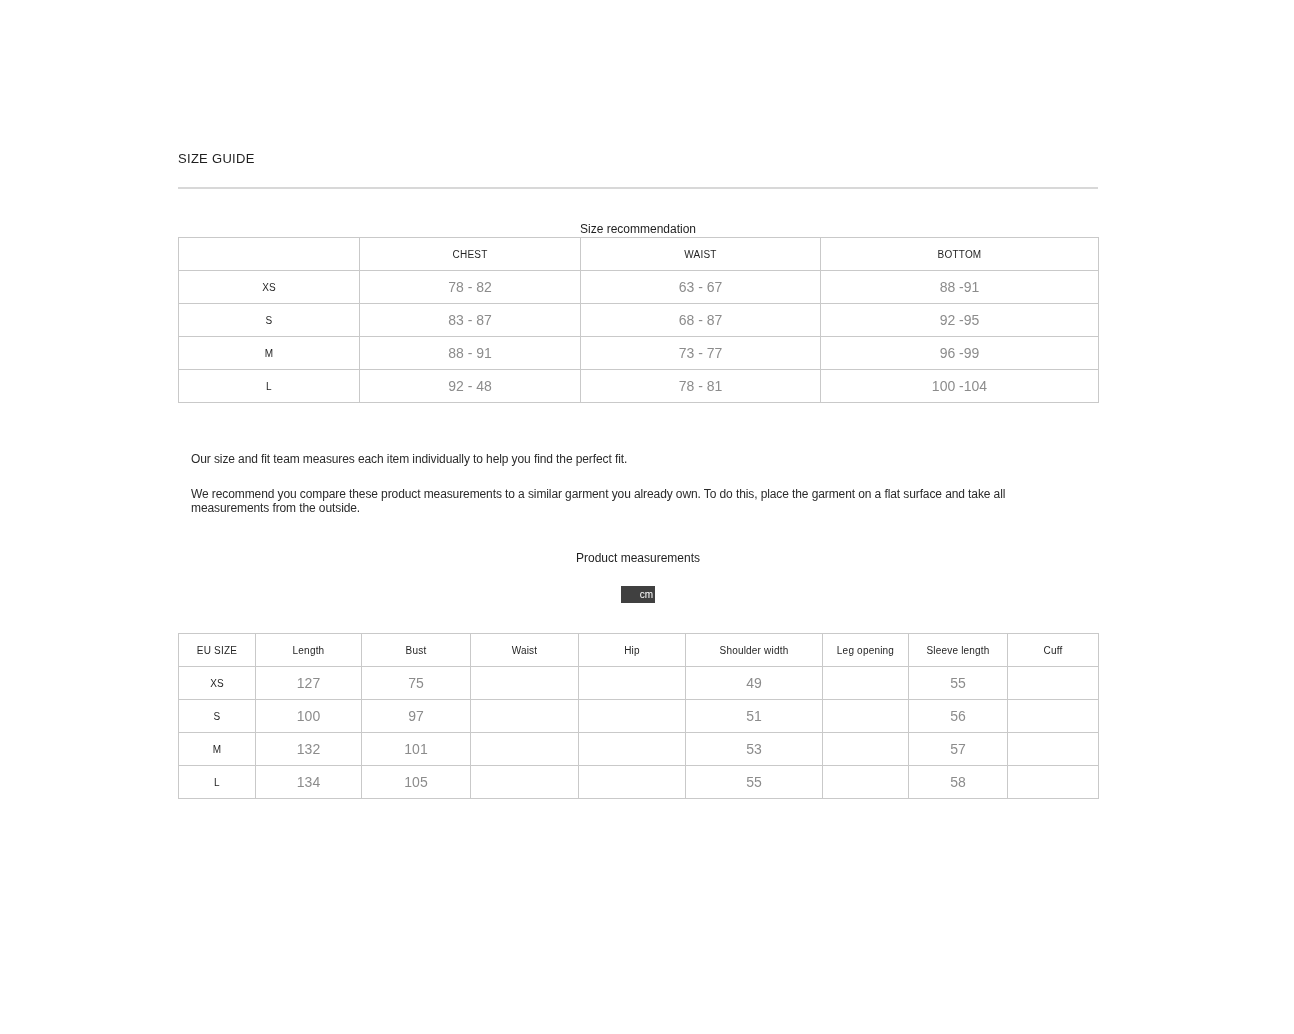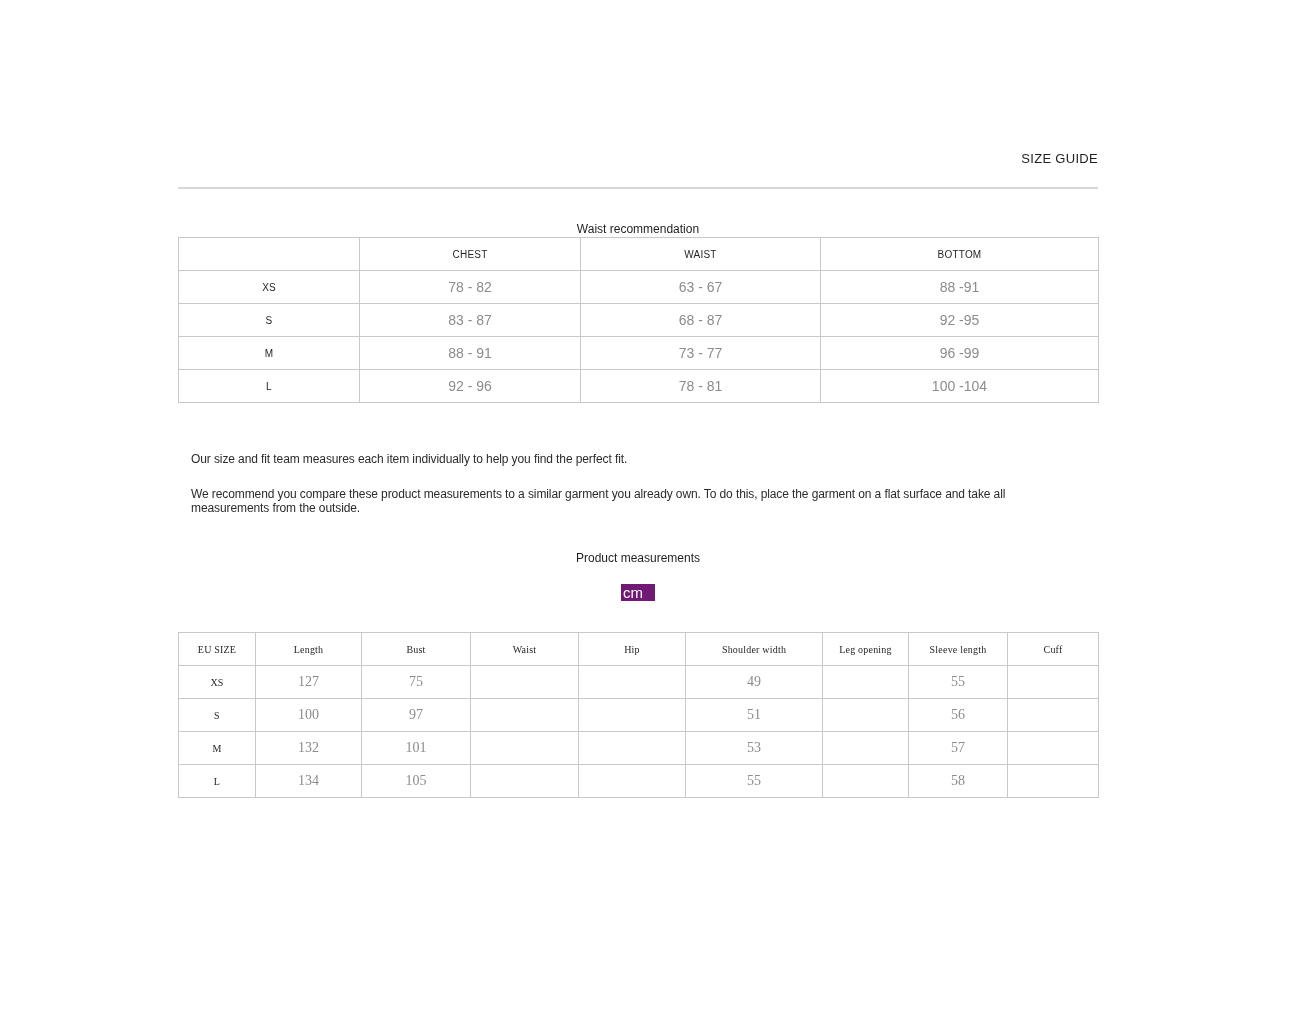--- a/index.html
+++ b/index.html
@@ -13,21 +13,21 @@
     overflow: hidden;
     font-family: "Liberation Sans", "DejaVu Sans", sans-serif;
     color: #2e2e2e;
   }
   .content {
     width: 920px;
     margin-left: 178px;
   }
   .page-title {
     margin: 151px 0 0 0;
-    text-align: right;
+    text-align: left;
     font-size: 13px;
     font-weight: 400;
     letter-spacing: 0.3px;
     color: #1f1f1f;
     line-height: 16px;
   }
   .divider {
     height: 2px;
     background: #d8d8d8;
     margin-top: 20px;
@@ -42,21 +42,21 @@
   }
   .section-heading.rec { margin-top: 33px; }
   .section-heading.pm  { margin-top: 35px; line-height: 16px; }
 
   table {
     border-collapse: collapse;
     table-layout: fixed;
     width: 920px;
   }
   table.rec-table { }
-  table.pm-table  { margin-top: 30px; font-family: Liberation Serif, serif; }
+  table.pm-table  { margin-top: 30px; }
   th, td {
     border: 1px solid #c9c9c9;
     height: 32px;
     padding: 0;
     text-align: center;
     vertical-align: middle;
     overflow: hidden;
     white-space: nowrap;
   }
   th {
@@ -81,40 +81,40 @@
 
   .unit-row {
     margin-top: 18px;
     text-align: center;
   }
   .unit-btn {
     display: inline-block;
     min-width: 34px;
     height: 17px;
     line-height: 17px;
-    background: #701a75;
+    background: #404040;
     color: #ffffff;
-    font-size: 15px;
+    font-size: 10px;
     font-family: inherit;
-    text-align: left;
+    text-align: right;
     border: none;
     padding: 0 2px;
     cursor: pointer;
   }
 </style>
 </head>
 <body>
 
 <div class="content">
 
   <h1 class="page-title">SIZE GUIDE</h1>
 
   <div class="divider"></div>
 
-  <h2 class="section-heading rec">Waist recommendation</h2>
+  <h2 class="section-heading rec">Size recommendation</h2>
 
   <table class="rec-table">
     <colgroup>
       <col style="width:181px">
         <col style="width:221px">
         <col style="width:240px">
         <col style="width:278px">
     </colgroup>
     <thead>
       <tr>
@@ -138,21 +138,21 @@
         <td>92 -95</td>
       </tr>
       <tr>
         <th>M</th>
         <td>88 - 91</td>
         <td>73 - 77</td>
         <td>96 -99</td>
       </tr>
       <tr>
         <th>L</th>
-        <td>92 - 96</td>
+        <td>92 - 48</td>
         <td>78 - 81</td>
         <td>100 -104</td>
       </tr>
     </tbody>
   </table>
 
   <p class="paragraph p1">Our size and fit team measures each item individually to help you find the perfect fit.</p>
   <p class="paragraph p2">We recommend you compare these product measurements to a similar garment you already own. To do this, place the garment on a flat surface and take all measurements from the outside.</p>
 
   <h2 class="section-heading pm">Product measurements</h2>

